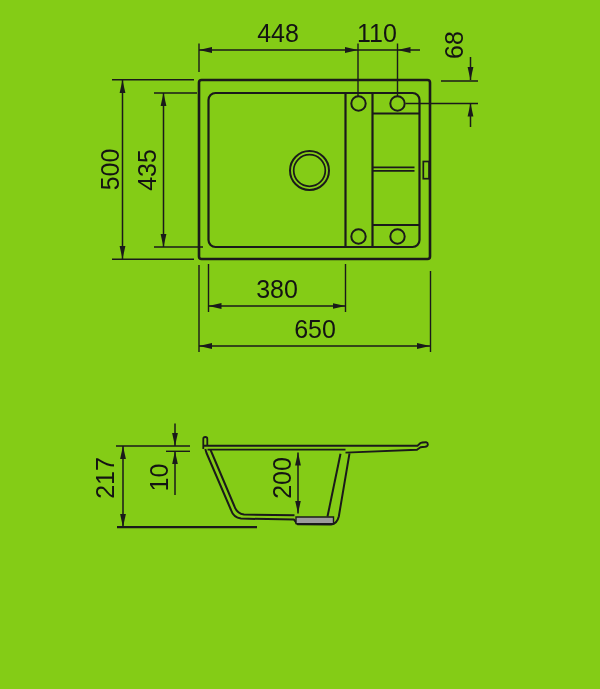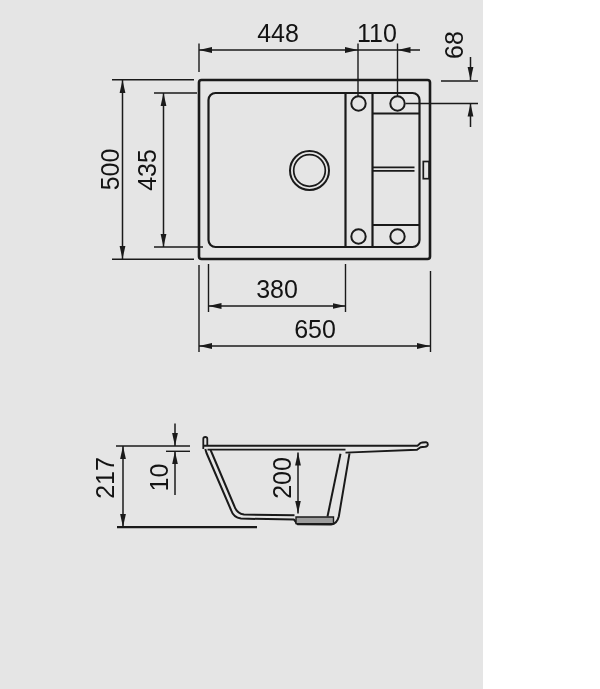--- a/index.html
+++ b/index.html
@@ -1,17 +1,17 @@
 <!DOCTYPE html>
 <html><head>
 <meta charset="utf-8">
 <style>
   html,body{margin:0;padding:0;background:#ffffff;}
   .stage{
-    width:483px;height:689px;background:#e5e5e5;position:relative;overflow:hidden;
+    width:600px;height:689px;background:#84cc16;position:relative;overflow:hidden;
     font-family:"Liberation Sans", sans-serif;
   }
   svg{display:block;}
   .dim-text{
     font-family:"Liberation Sans", sans-serif;
     font-size:25px;
     fill:#131313;
   }
   .outline{stroke:#1a1a1a;fill:none;}
   .dimline{stroke:#1a1a1a;stroke-width:1.5;fill:none;}

